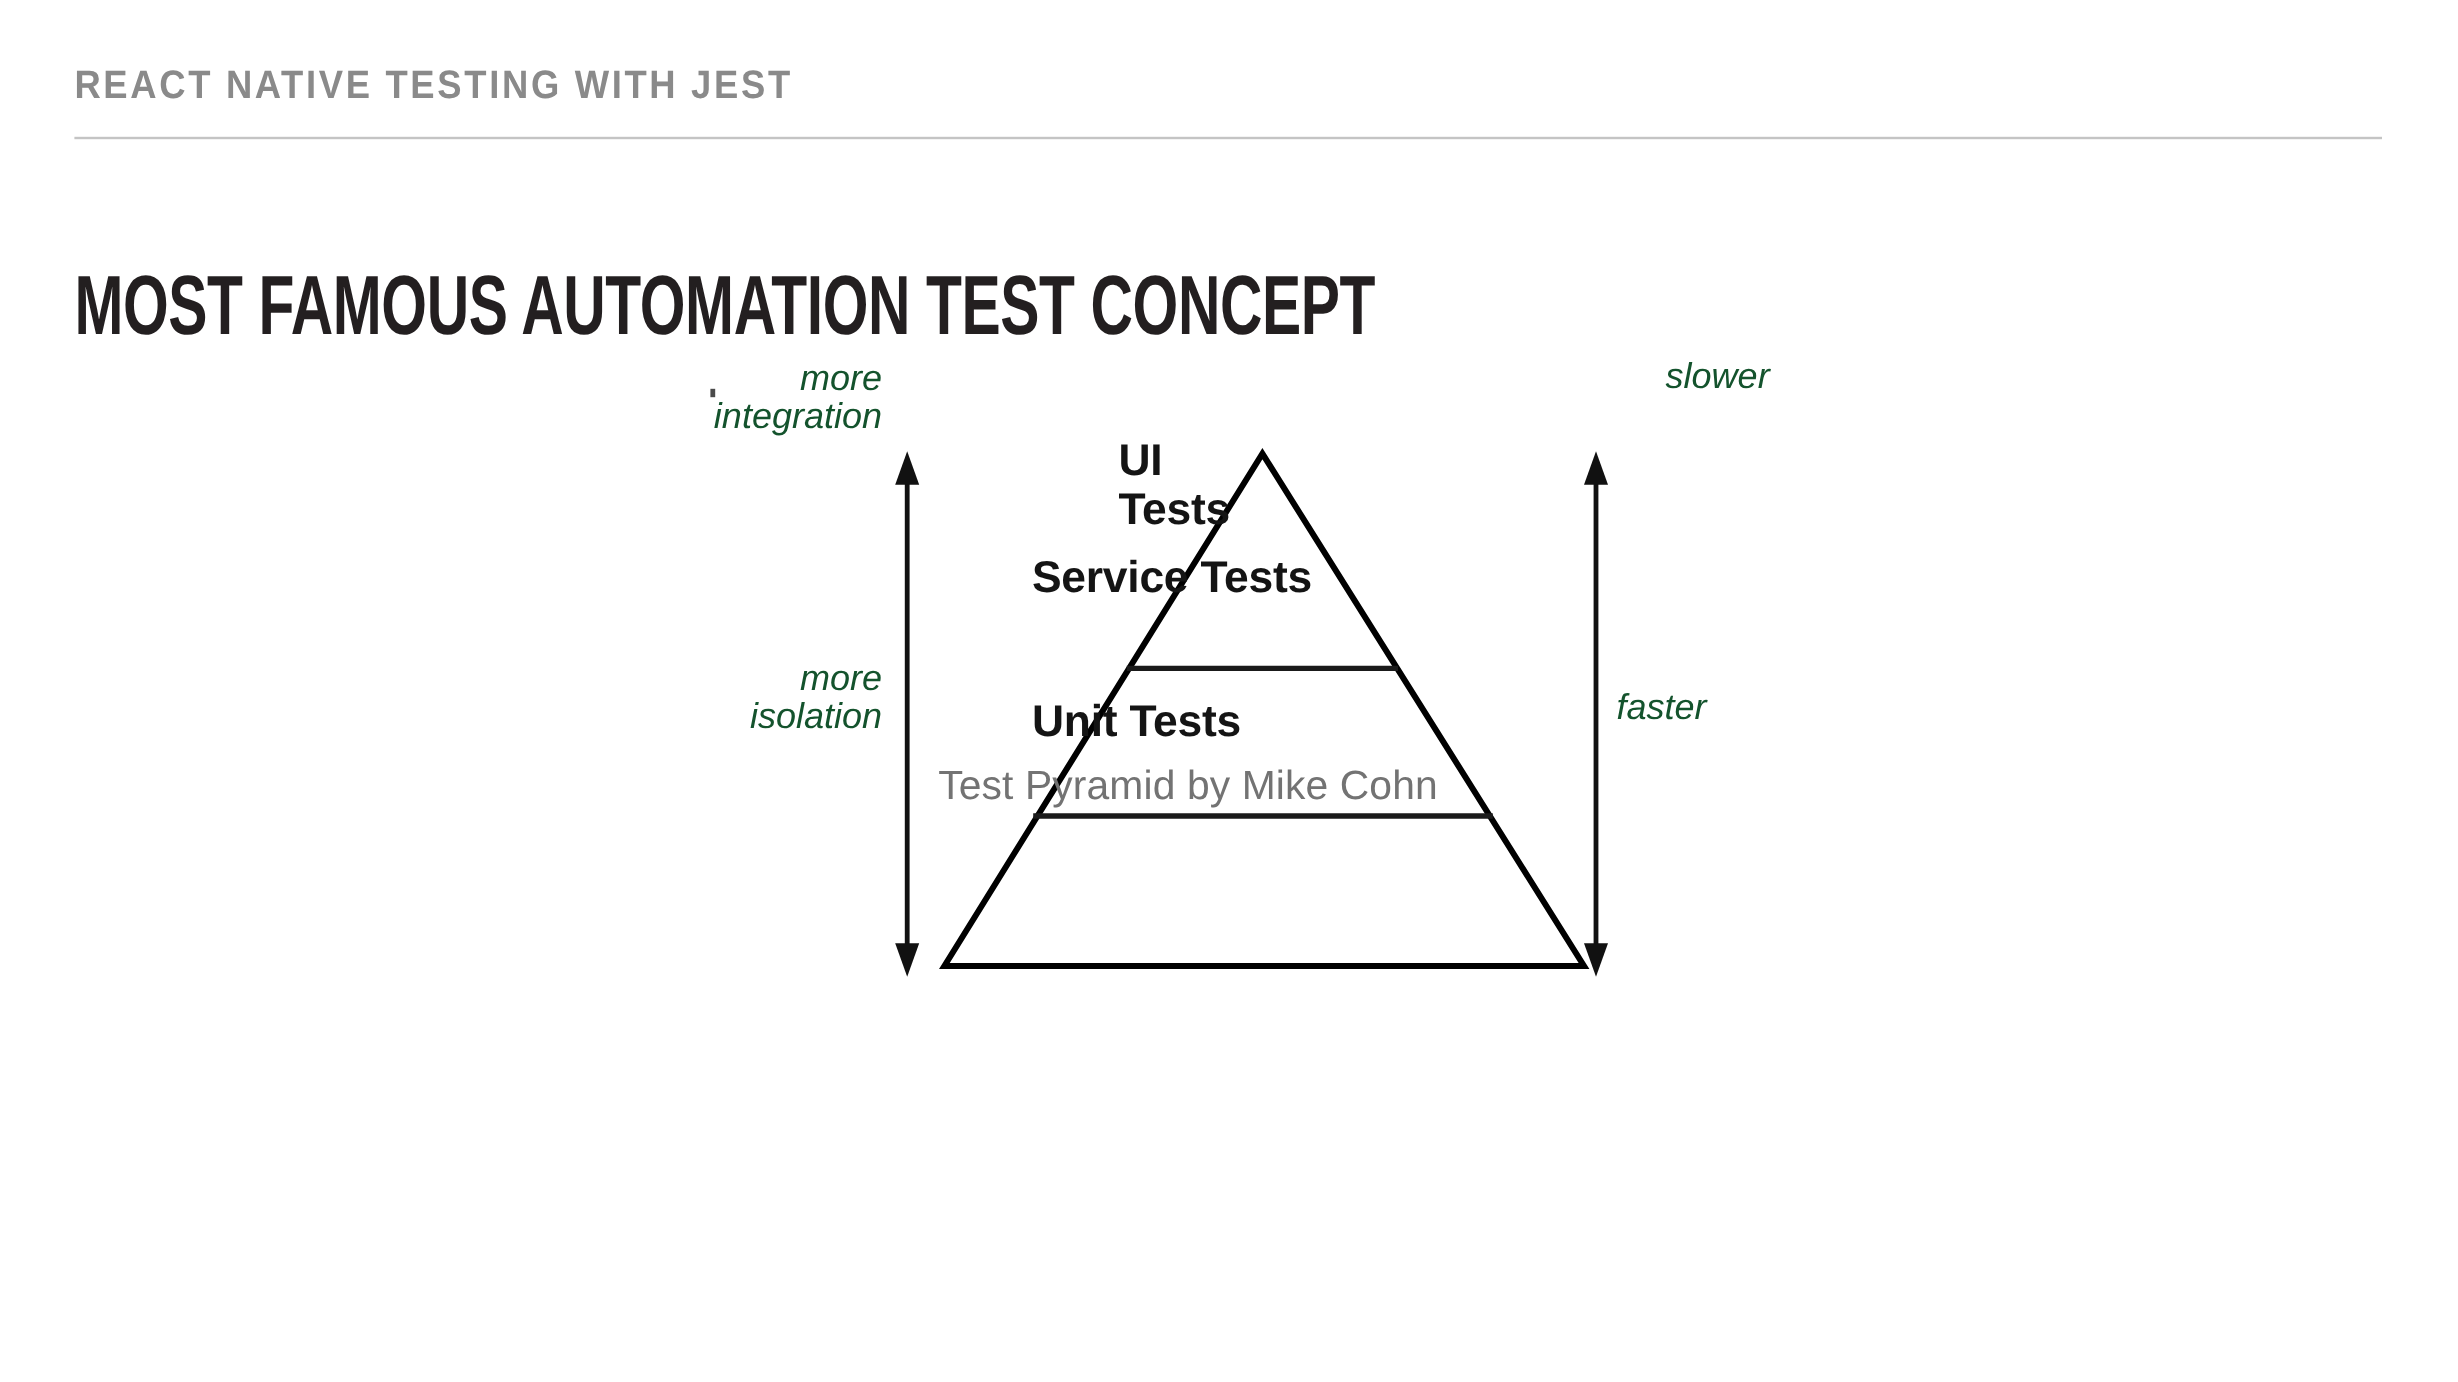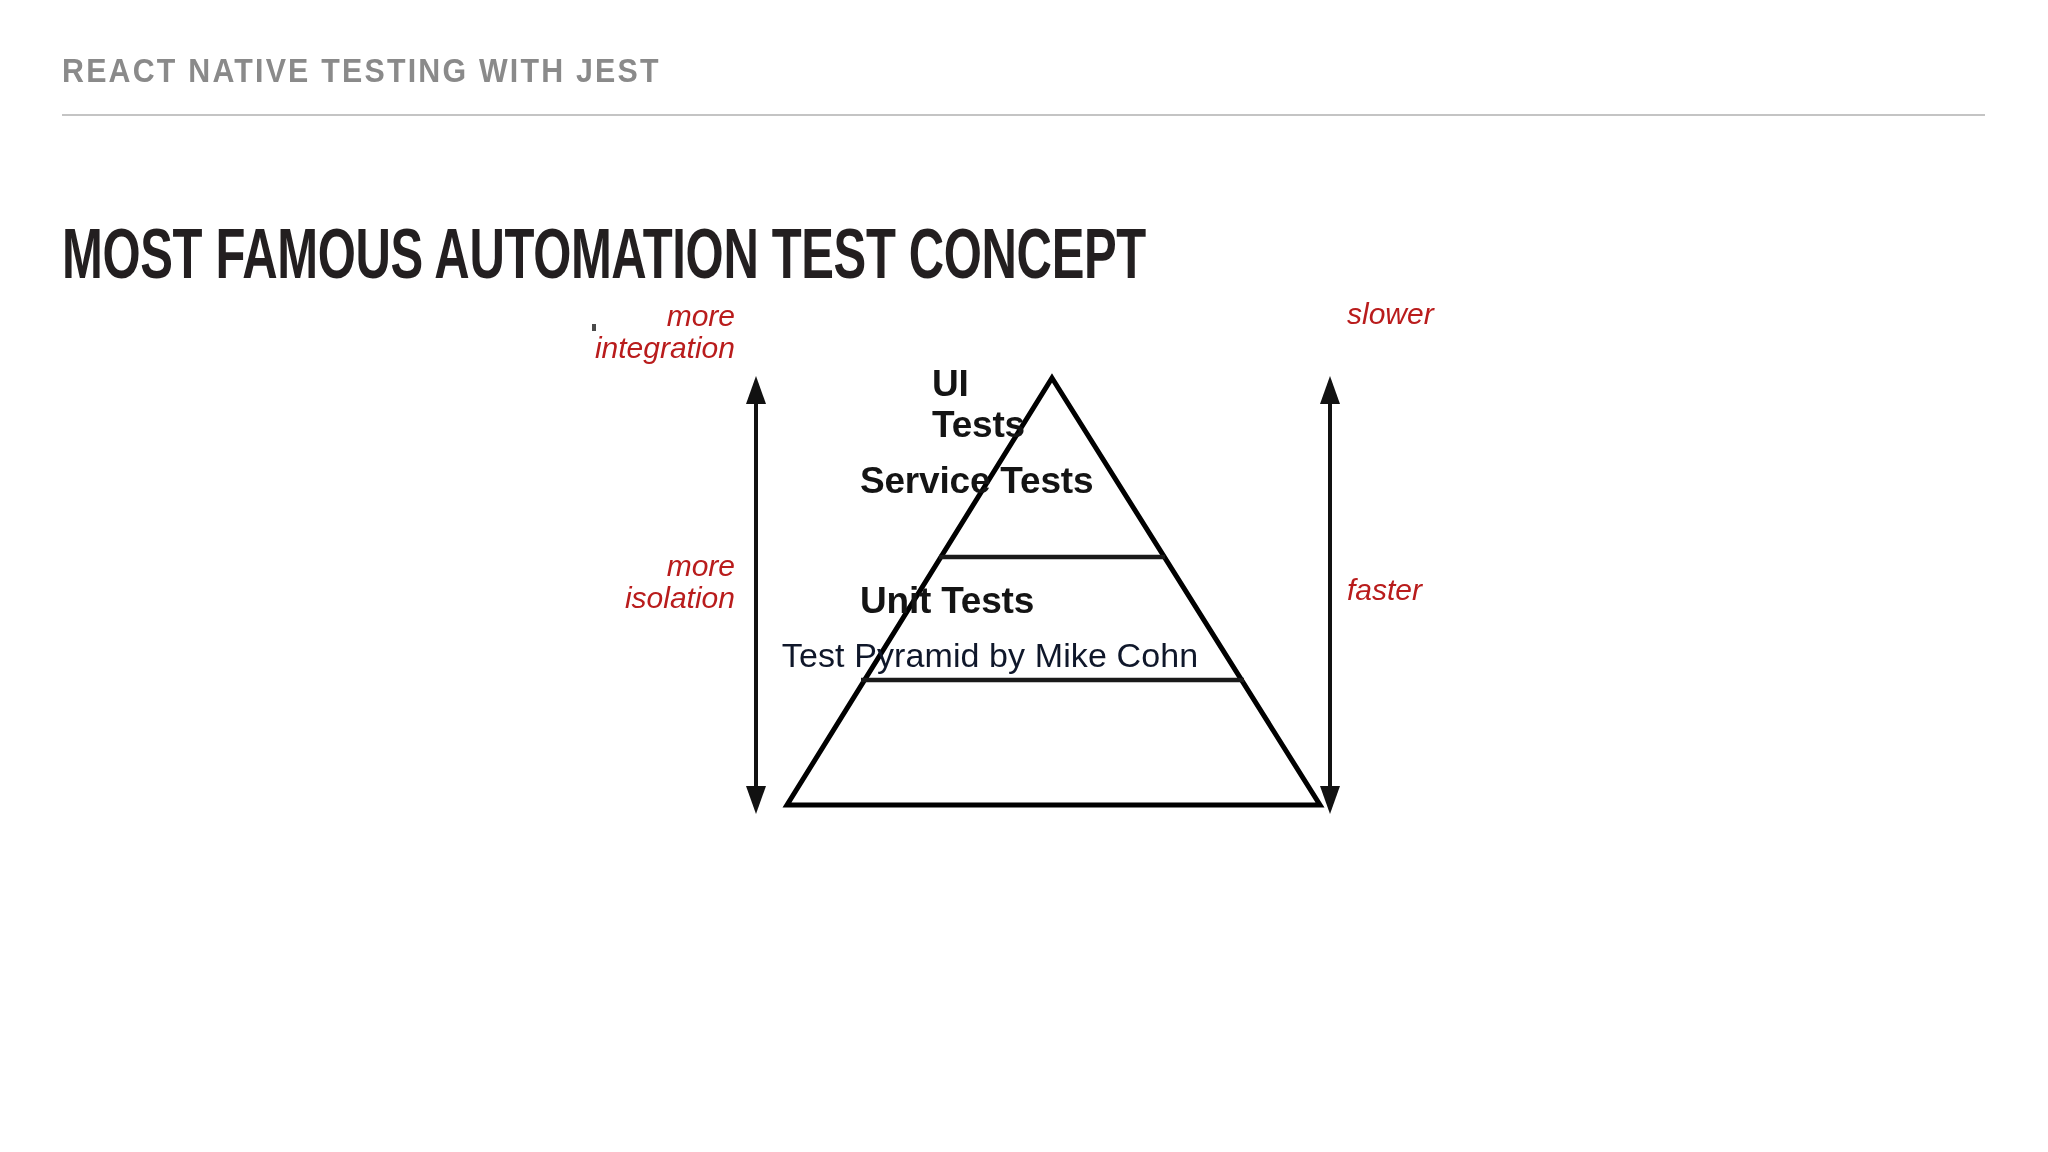--- a/index.html
+++ b/index.html
@@ -139,57 +139,57 @@
     top: 280px;
     width: 344px;
     font-size: 37px;
   }
 
   .axis-label {
     position: absolute;
     font-family: "Liberation Sans", sans-serif;
     font-style: italic;
     font-size: 30px;
-    color: #b91c1c;
+    color: #14532d;
     line-height: 1.08;
     white-space: pre-line;
   }
   .lbl-more-integration {
     left: -110px;
     top: 0px;
     width: 285px;
     text-align: right;
   }
   .lbl-more-isolation {
     left: -110px;
     top: 250px;
     width: 285px;
     text-align: right;
   }
   .lbl-slower {
-    left: 787px;
+    left: 828px;
     top: -2px;
     text-align: right;
   }
   .lbl-faster {
     left: 787px;
     top: 274px;
     text-align: left;
     font-style: italic;
   }
 
   .caption {
     position: absolute;
     left: 0px;
     top: 336px;
     width: 860px;
     text-align: center;
     font-family: "Liberation Sans", sans-serif;
     font-size: 34px;
-    color: #0f172a;
+    color: #737373;
     letter-spacing: 0.1px;
   }
 </style>
 </head>
 <body>
 
 <div class="slide">
 
   <div class="eyebrow">REACT NATIVE TESTING WITH JEST</div>
 

